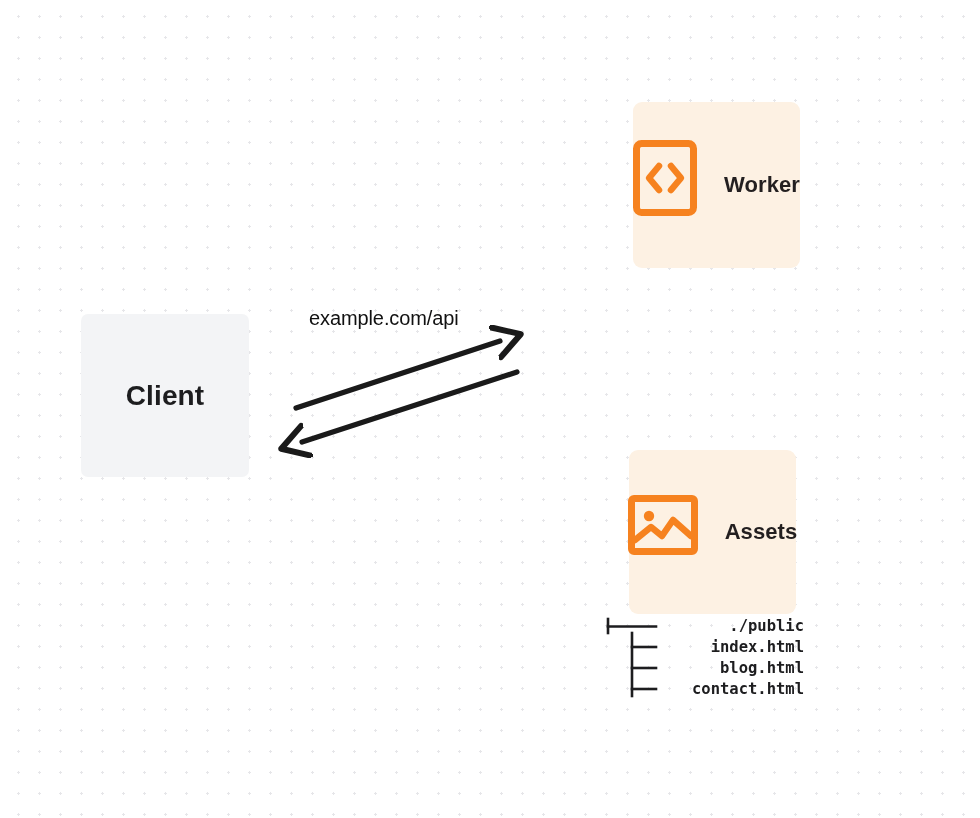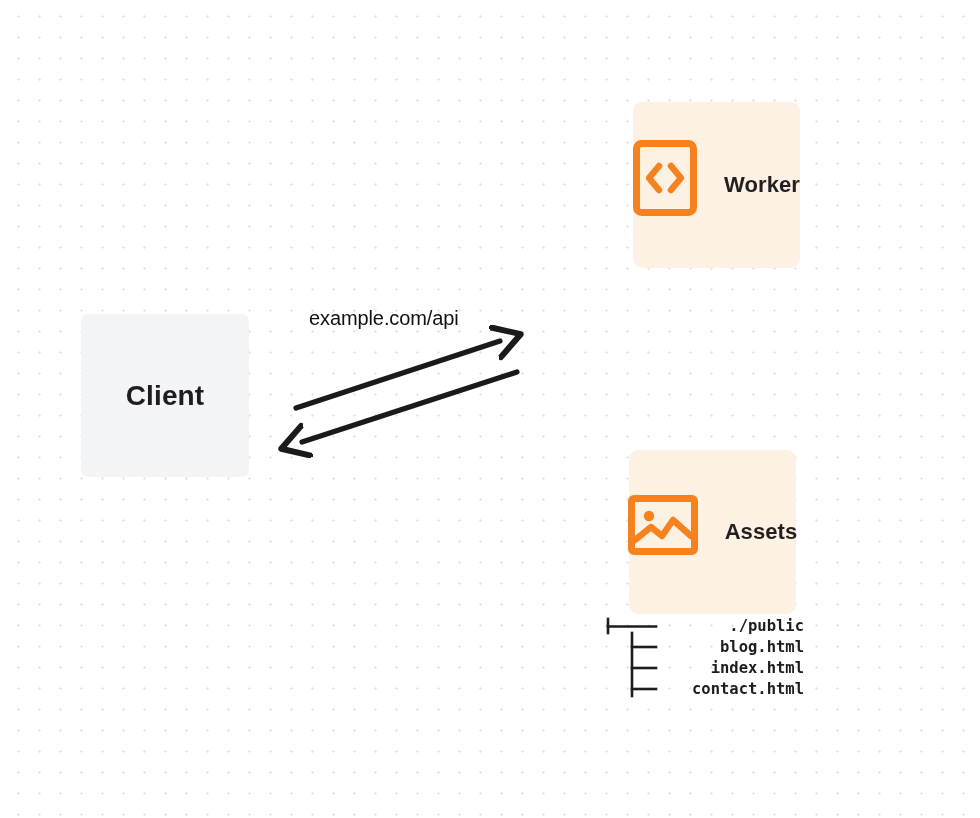--- a/index.html
+++ b/index.html
@@ -217,23 +217,23 @@
 
       <path d="M28,31 L52,31" stroke="#1d1d1f" stroke-width="2.6" stroke-linecap="square"></path>
       <path d="M28,52 L52,52" stroke="#1d1d1f" stroke-width="2.6" stroke-linecap="square"></path>
       <path d="M28,73 L52,73" stroke="#1d1d1f" stroke-width="2.6" stroke-linecap="square"></path>
     </svg>
 
     <div class="tree-row">
       <span class="tree-name">./public</span>
     </div>
     <div class="tree-row">
+      <span class="tree-name">index.html</span>
+    </div>
+    <div class="tree-row">
       <span class="tree-name">blog.html</span>
     </div>
     <div class="tree-row">
-      <span class="tree-name">index.html</span>
-    </div>
-    <div class="tree-row">
       <span class="tree-name">contact.html</span>
     </div>
   </div>
 
 </div>
 
 </body></html>

